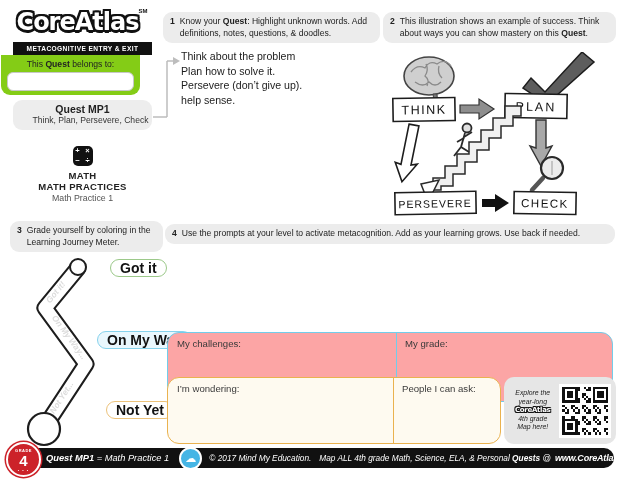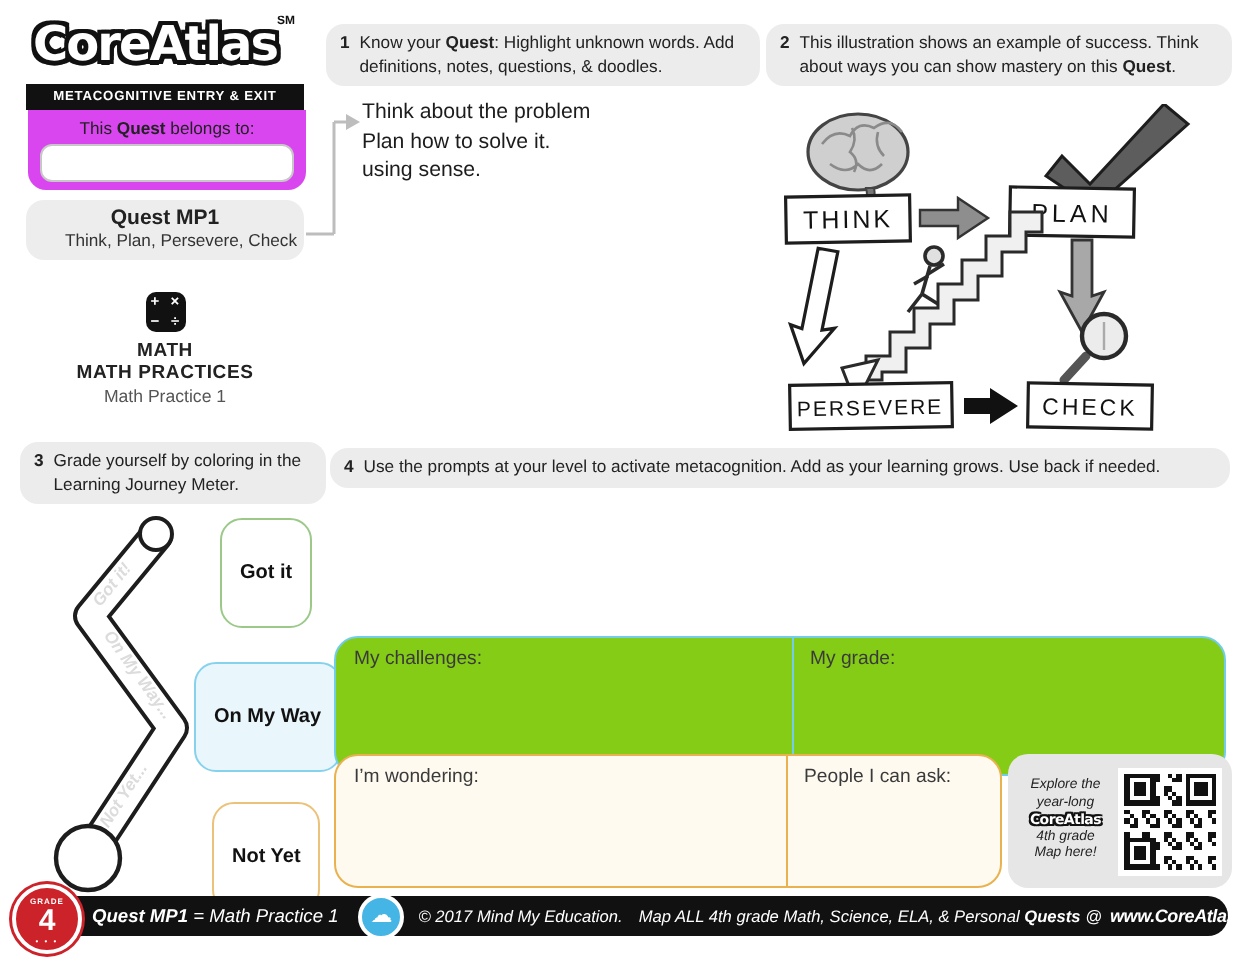--- a/index.html
+++ b/index.html
@@ -7,21 +7,21 @@
   body { font-family:"Liberation Sans", sans-serif; }
   .page { position:relative; width:621px; height:480px; background:#fff; overflow:hidden; color:#222; }
 
   
   .logo-wrap { position:absolute; left:12px; top:8px; width:140px; text-align:center; }
   .logo { font-family:"DejaVu Sans", sans-serif; font-weight:800; font-size:24px; letter-spacing:-1px; color:#fff;
     text-shadow:-2px -2px 0 #111,2px -2px 0 #111,-2px 2px 0 #111,2px 2px 0 #111,-2px 0 0 #111,2px 0 0 #111,0 -2px 0 #111,0 2.5px 0 #111; }
   .logo-sm { font-size:6px; font-weight:700; color:#111; vertical-align:top; }
   .banner { position:absolute; left:13px; top:42px; width:139px; height:13px; background:#111; color:#fff;
     font-size:6.6px; font-weight:700; letter-spacing:.4px; text-align:center; line-height:13px; }
-  .belongs-card { position:absolute; left:14px; top:55px; width:139px; height:40px; background:#d946ef; border-radius:0 0 9px 9px; }
+  .belongs-card { position:absolute; left:1px; top:55px; width:139px; height:40px; background:#84cc16; border-radius:0 0 9px 9px; }
   .belongs-label { font-size:8.6px; text-align:center; padding-top:4px; color:#222; }
   .name-input { display:block; margin:3px auto 0; width:127px; height:19px; background:#fff; border:1px solid #c7c7c7; border-radius:6px; font-size:10px; padding:0 5px; }
   .quest-card { position:absolute; left:13px; top:100px; width:139px; height:30px; background:#ededed; border-radius:9px; text-align:center; padding-top:3px; }
   .quest-title { font-size:10.5px; font-weight:700; }
   .quest-sub { font-size:8.6px; color:#333;margin-left:16px; }
   .subject { position:absolute; left:13px; top:146px; width:139px; text-align:center; }
   .math-icon { width:20px; height:20px; background:#111; border-radius:5px; margin:0 auto; display:grid;
     grid-template-columns:1fr 1fr; grid-template-rows:1fr 1fr; color:#fff; font-size:7.5px; font-weight:700; line-height:9px; }
   .subject-name { font-size:9.5px; font-weight:700; margin-top:4px; letter-spacing:.3px; }
   .subject-strand { font-size:9.5px; font-weight:700; letter-spacing:.3px; }
@@ -39,33 +39,33 @@
   
   .quest-desc { position:absolute; left:181px; top:49px; width:195px; font-size:10.6px; line-height:14.6px; color:#1c1c1c; }
   .connector { position:absolute; left:149px; top:53px; }
 
   
   .illu { position:absolute; left:381px; top:52px; }
   .illu text { font-family:"Liberation Sans", sans-serif; fill:#111; }
 
   
   .meter { position:absolute; left:8px; top:252px; }
-  .lvl { position:absolute; font-size:10px; font-weight:700; padding:21px 9px; border-radius:11px; background:#fff; color:#111; }
+  .lvl { position:absolute; font-size:14px; font-weight:700; padding:0 9px; border-radius:11px; background:#fff; color:#111; }
   .lvl-got { left:110px; top:259px; border:1.5px solid #9cc98a; }
   .lvl-way { left:97px; top:331px; border:1.5px solid #86d2ec; background:#e9f7fd; }
   .lvl-not { left:106px; top:401px; border:1.5px solid #ecc27a; }
 
   
   .abox { position:absolute; border-radius:12px; }
   .abox .divider { position:absolute; top:0; bottom:0; width:1px; }
   .abox .lbl { position:absolute; top:5px; font-size:9.6px; color:#3a3a3a; }
   .abox .write { position:absolute; top:20px; bottom:3px; }
   .box-green { left:167px; top:248px; width:446px; height:62px; border:1.5px solid #8cc06d; background:#f5faf0; }
   .box-green .divider { left:228px; background:#8cc06d; }
-  .box-blue { left:167px; top:318px; width:446px; height:70px; border:1.5px solid #72cdea; background:#84cc16; }
+  .box-blue { left:167px; top:332px; width:446px; height:70px; border:1.5px solid #72cdea; background:#fca5a5; }
   .box-blue .divider { left:228px; background:#72cdea; }
   .box-orange { left:167px; top:377px; width:334px; height:67px; border:1.5px solid #eab24f; background:#fefaf0; }
   .box-orange .divider { left:225px; background:#eab24f; }
   .lbl-left { left:9px; }
   .lbl-right-gb { left:237px; }
   .lbl-right-o { left:234px; }
 
   
   .qr-box { position:absolute; left:504px; top:377px; width:112px; height:67px; background:#e6e6e6; border-radius:10px;
     display:flex; align-items:center; padding:5px; }
@@ -137,21 +137,22 @@
   </div>
 
   <svg class="connector" width="34" height="72" viewBox="0 0 34 72">
     <path d="M4,64 H18 M18,64 V8 M18,8 H24" stroke="#bdbdbd" stroke-width="1.5" fill="none"></path>
     <polygon points="24,4 31,8 24,12" fill="#bdbdbd"></polygon>
   </svg>
 
   <div class="quest-desc">
     <div>Think about the problem</div>
     <div>Plan how to solve it.</div>
-    <div>using sense.</div>
+    <div>Persevere (don’t give up).</div>
+    <div>help sense.</div>
   </div>
 
   <div class="pill pill-2">
     <span class="num">2</span>
     <span class="ptext">
       <span>This illustration shows an example of success. Think about ways you can show mastery on this</span>
       <b>Quest</b><span>.</span>
     </span>
   </div>
 

